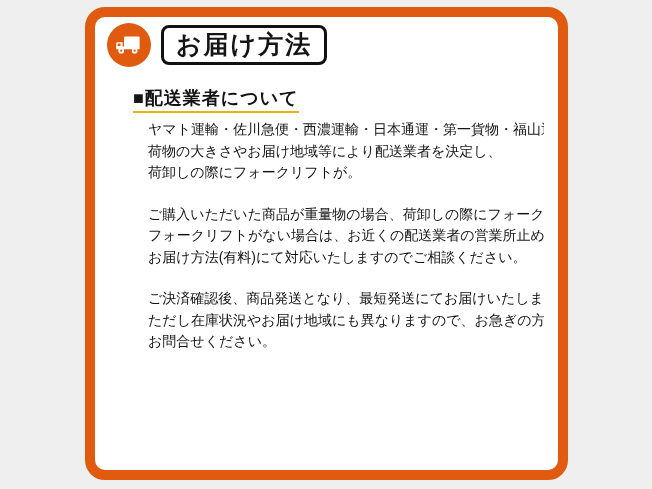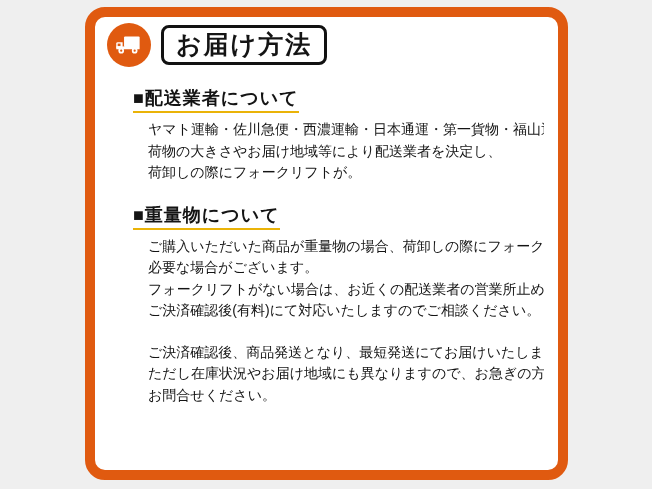--- a/index.html
+++ b/index.html
@@ -113,26 +113,24 @@
     <div class="section">
       <div class="section-heading">■配送業者について</div>
       <div class="section-body">
         <div class="body-line">ヤマト運輸・佐川急便・西濃運輸・日本通運・第一貨物・福山通運他、</div>
         <div class="body-line">荷物の大きさやお届け地域等により配送業者を決定し、</div>
         <div class="body-line">荷卸しの際にフォークリフトが。</div>
       </div>
     </div>
 
     <div class="section">
-      <div class="section-heading">■重量物について</div>
       <div class="section-body">
         <div class="body-line">ご購入いただいた商品が重量物の場合、荷卸しの際にフォークリフトが</div>
-        <div class="body-line">必要な場合がございます。</div>
         <div class="body-line">フォークリフトがない場合は、お近くの配送業者の営業所止め、または</div>
-        <div class="body-line">ご決済確認後(有料)にて対応いたしますのでご相談ください。</div>
+        <div class="body-line">お届け方法(有料)にて対応いたしますのでご相談ください。</div>
       </div>
     </div>
 
     <div class="section">
       <div class="section-body">
         <div class="body-line">ご決済確認後、商品発送となり、最短発送にてお届けいたします。</div>
         <div class="body-line">ただし在庫状況やお届け地域にも異なりますので、お急ぎの方は事前に</div>
         <div class="body-line">お問合せください。</div>
       </div>
     </div>

